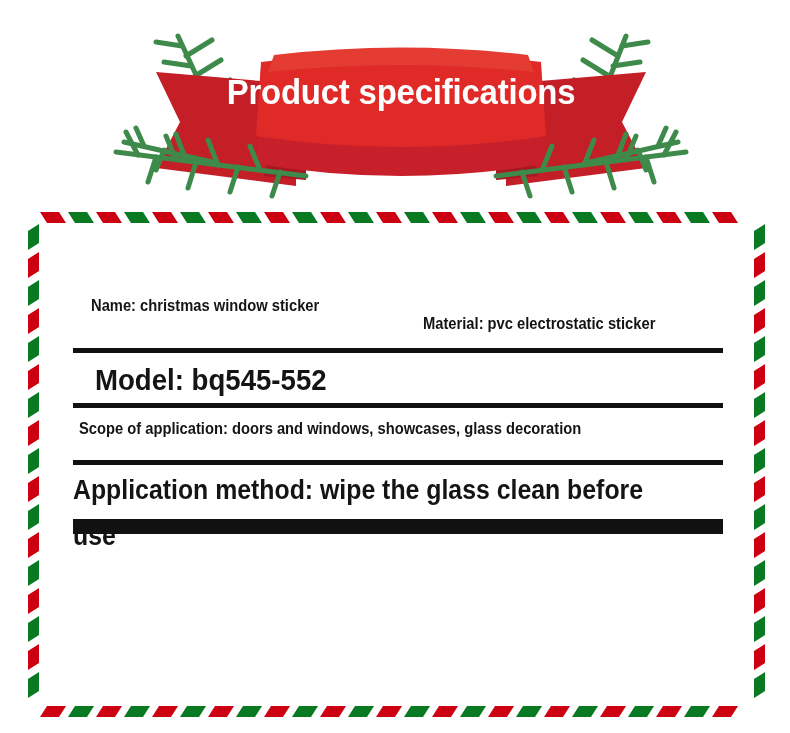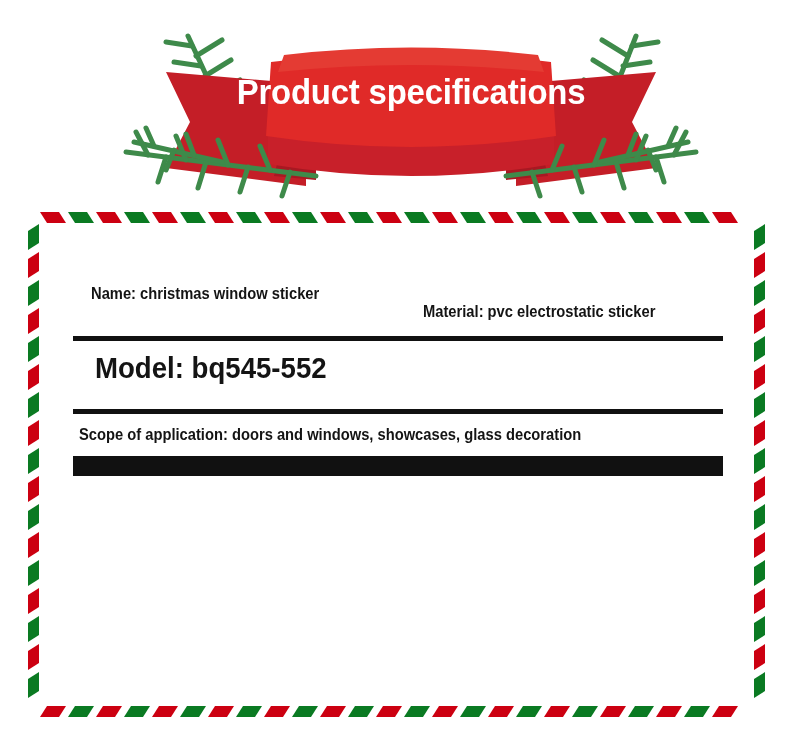--- a/index.html
+++ b/index.html
@@ -7,21 +7,21 @@
   body{
     width:790px;height:733px;
     background:#ffffff;
     font-family:"Liberation Sans", sans-serif;
     overflow:hidden;
     position:relative;
   }
   #stage{position:relative;width:790px;height:733px;}
 
   
-  .banner-wrap{position:absolute;left:16px;top:0;width:734px;height:205px;}
+  .banner-wrap{position:absolute;left:6px;top:0;width:734px;height:205px;}
   .banner-svg{position:absolute;left:0;top:0;}
   .banner-title{
     position:absolute;
     left:0;top:72px;width:790px;
     text-align:center;
     color:#ffffff;
     font-size:35px;
     font-weight:bold;
     letter-spacing:-0.2px;
     font-family:"Liberation Sans", sans-serif;
@@ -34,21 +34,21 @@
   .frame{
     position:absolute;
     left:28px;top:212px;
     width:737px;height:505px;
   }
   .frame svg{display:block;}
 
   
   .spec-table{
     position:absolute;
-    left:73px;top:280px;
+    left:73px;top:292px;
     width:650px;
   }
   .row{position:relative;}
   .rule{
     height:5px;
     background:#111111;
     width:100%;
   }
   .cell-text{
     color:#141414;
@@ -63,26 +63,26 @@
   .row-two{height:56px;}
   .col-left{
     position:absolute;left:18px;top:4px;width:260px;
     font-size:16px;line-height:19px;
   }
   .col-right{
     position:absolute;left:350px;top:22px;width:330px;
     font-size:16px;line-height:19px;
   }
 
-  .row-big{height:68px;text-decoration:underline;}
+  .row-big{height:50px;text-decoration:underline;}
   .row-big .cell-text{
     position:absolute;left:22px;top:4px;
     font-size:30px;line-height:46px;
   }
-  .row-small{height:42px;text-align:right;}
+  .row-small{height:52px;text-align:right;}
   .row-small .cell-text{
     position:absolute;left:6px;top:4px;
     font-size:16px;line-height:34px;
   }
   .row-wide{height:54px;}
   .row-wide .cell-text{
     position:absolute;left:0px;top:2px;
     font-size:27px;line-height:46px;
   }
   .row-tiny{height:44px;}
@@ -277,20 +277,23 @@
     <div class="row row-big">
       <div class="cell-text">Model: bq545-552</div>
     </div>
     <div class="rule"></div>
 
     <div class="row row-small">
       <div class="cell-text">Scope of application: doors and windows, showcases, glass decoration</div>
     </div>
     <div class="rule"></div>
 
+    <div class="row row-wide">
+      <div class="cell-text">Application method: wipe the glass clean before use</div>
+    </div>
     <div class="rule"></div>
 
     <div class="rule"></div>
 
     <div class="rule"></div>
 
   </div>
 </div>
 
 </body></html>

